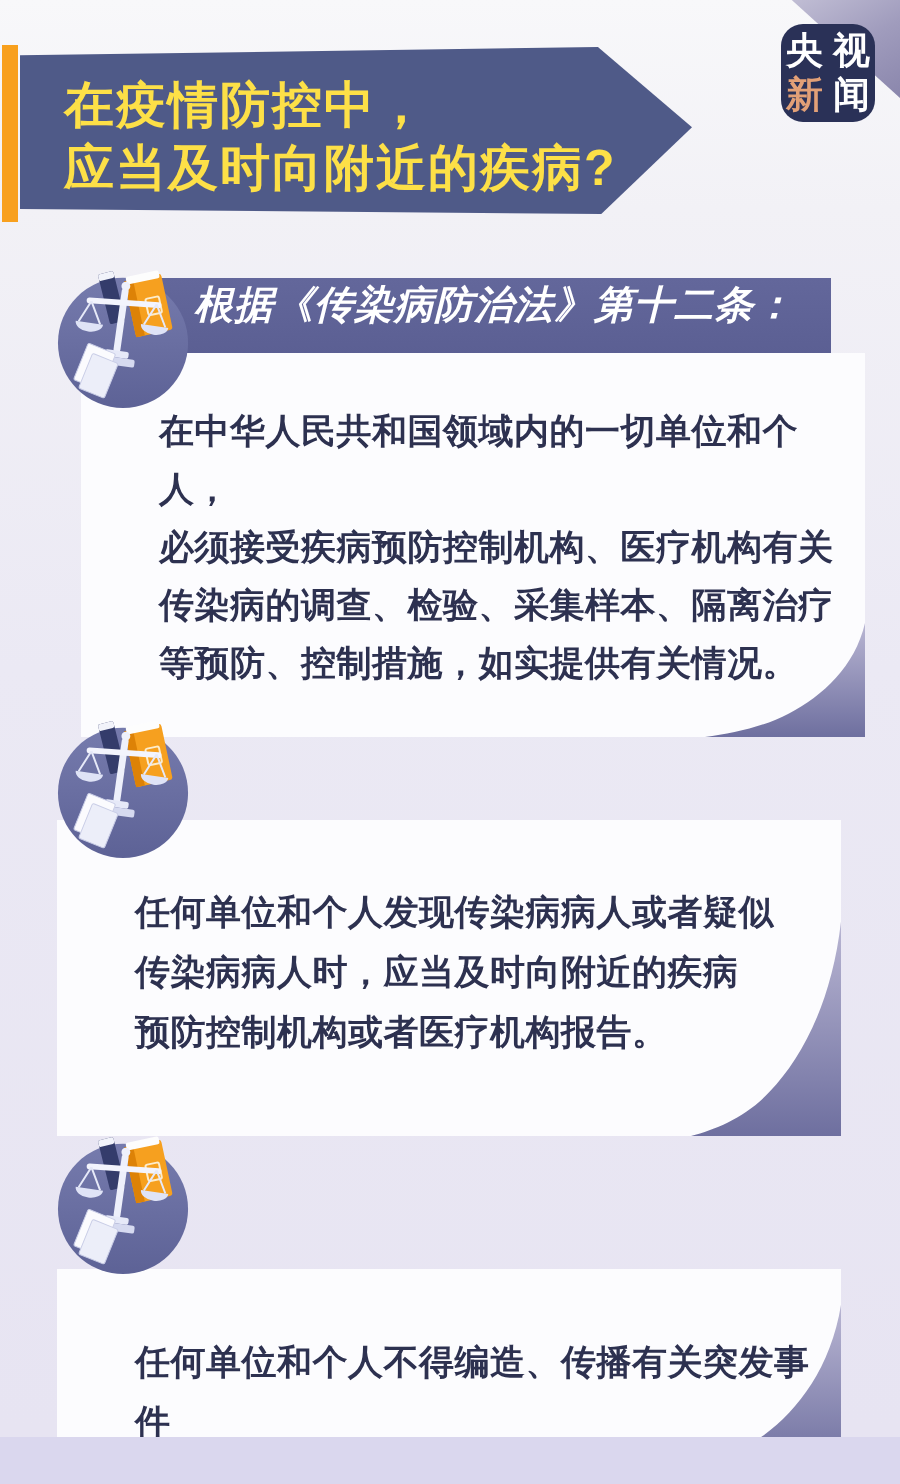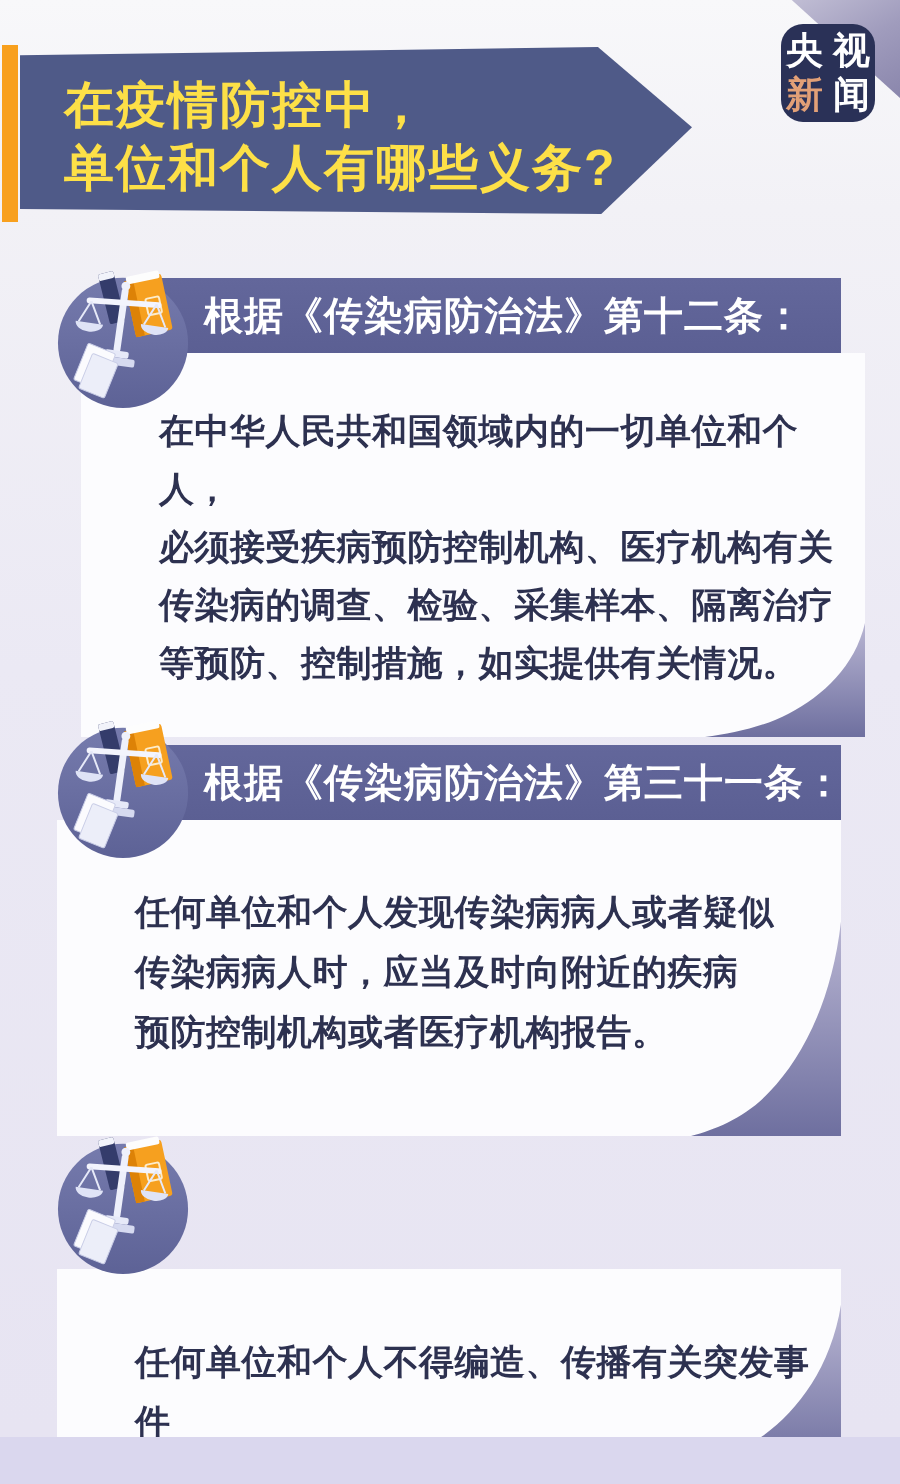--- a/index.html
+++ b/index.html
@@ -27,23 +27,23 @@
   
   .banner{position:absolute;left:20px;top:47px;width:672px;height:167px;z-index:2;
     background:#4f5a88;
     clip-path:polygon(0 5%,86% 0,100% 48%,86.5% 100%,0 97%);
     filter:drop-shadow(0 10px 12px rgba(120,120,155,.28));}
   .banner .titles{padding:27px 0 0 44px;}
   .banner .t-line{color:#fde047;font-size:50px;font-weight:700;line-height:63px;
     letter-spacing:2px;white-space:nowrap;}
 
   
-  .bar{position:absolute;left:130px;width:711px;height:76px;z-index:2;
+  .bar{position:absolute;left:120px;width:711px;height:76px;z-index:2;
     background:linear-gradient(180deg,#63679b 0%,#5b5f93 100%);
-    display:flex;align-items:center;padding-left:74px;box-sizing:border-box;}
+    display:flex;align-items:flex-start;padding-left:74px;box-sizing:border-box;font-style:italic;}
   .bar .h-label{color:#ffffff;font-size:39px;font-weight:700;letter-spacing:1px;white-space:nowrap;}
   .bar1{top:278px;} .bar2{top:745px;} .bar3{top:1161px;}
 
   .card{position:absolute;left:57px;width:784px;background:#fcfcfe;z-index:2;overflow:hidden;}
   .card1{top:353px;height:384px;margin-left:24px;} .card2{top:820px;height:316px;} .card3{top:1237px;height:200px;margin-top:32px;}
   .body-text{position:relative;z-index:2;color:#2d3150;font-size:35px;font-weight:700;
     line-height:58px;letter-spacing:.5px;white-space:pre-line;padding-left:78px;}
   .card1 .body-text{padding-top:49px;}
   .card2 .body-text{padding-top:62px;line-height:60px;}
   .card3 .body-text{padding-top:63px;line-height:60px;}
@@ -112,21 +112,21 @@
     <span>视</span>
     <span class="accent">新</span>
     <span>闻</span>
   </div>
 
   <div class="accent-bar"></div>
 
   <div class="banner">
     <div class="titles">
       <div class="t-line">在疫情防控中，</div>
-      <div class="t-line">单位和个人有哪些义务?</div>
+      <div class="t-line">应当及时向附近的疾病?</div>
     </div>
   </div>
 
   <div class="bar bar1">
     <span class="h-label">根据《传染病防治法》第十二条：</span>
   </div>
   <div class="card card1">
     <svg class="swoosh" viewBox="0 0 160 120" preserveAspectRatio="none">
       <path d="M160 4 C150 48 118 78 84 96 C58 110 28 116 0 120 L160 120 Z" fill="url(#swooshGrad)"></path>
     </svg>
@@ -134,23 +134,20 @@
 必须接受疾病预防控制机构、医疗机构有关
 传染病的调查、检验、采集样本、隔离治疗
 等预防、控制措施，如实提供有关情况。</div>
   </div>
   <div class="law-icon-wrap icon1">
     <svg width="138" height="148">
         <use href="#law-icon"></use>
       </svg>
   </div>
 
-  <div class="bar bar2">
-    <span class="h-label">根据《传染病防治法》第三十一条：</span>
-  </div>
   <div class="card card2">
     <svg class="swoosh" viewBox="0 0 160 120" preserveAspectRatio="none">
       <path d="M160 4 C150 48 118 78 84 96 C58 110 28 116 0 120 L160 120 Z" fill="url(#swooshGrad)"></path>
     </svg>
     <div class="body-text">任何单位和个人发现传染病病人或者疑似
 传染病病人时，应当及时向附近的疾病
 预防控制机构或者医疗机构报告。</div>
   </div>
   <div class="law-icon-wrap icon2">
     <svg width="138" height="148">

